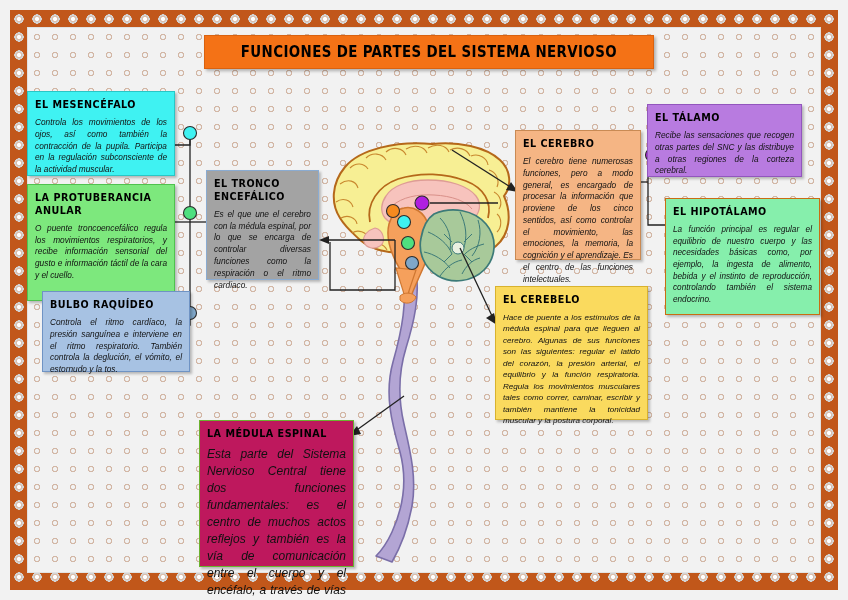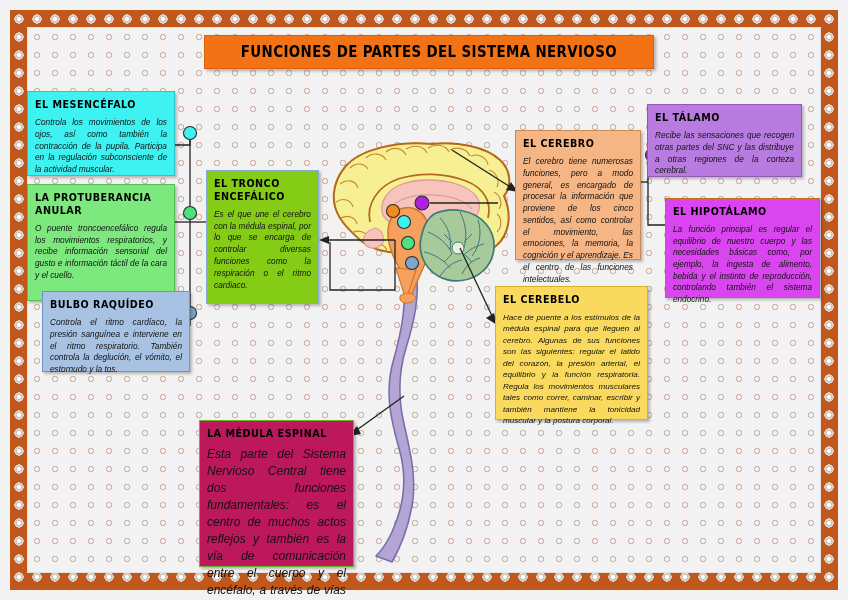--- a/index.html
+++ b/index.html
@@ -95,25 +95,25 @@
     line-height: 1.42;
     color: #111;
     text-align: justify;
     text-justify: inter-word;
   }
 
   
   #box-mesencefalo      { left: 27px;  top: 91px;  width: 148px; height: 85px;  background:#3ff2f2; border:1px solid #29c6c6; }
   #box-protuberancia    { left: 27px;  top: 184px; width: 148px; height: 117px;  background:#7de87d; border:1px solid #4fc24f; }
   #box-bulbo            { left: 42px;  top: 291px; width: 148px; height: 81px;  background:#a7c2e3; border:1px solid #6f93c4; }
-  #box-tronco           { left: 206px; top: 170px; width: 113px; height: 134px; background:#84cc16; border:1px solid #8aabd1; }
+  #box-tronco           { left: 206px; top: 170px; width: 113px; height: 110px; background:#a3a3a3; border:1px solid #8aabd1; }
   #box-cerebro          { left: 515px; top: 130px; width: 126px; height: 130px; background:#f5b584; border:1px solid #c98a54; }
   #box-cerebelo         { left: 495px; top: 286px; width: 153px; height: 134px; background:#fada5e; border:1px solid #d8b22e; }
   #box-talamo           { left: 647px; top: 104px; width: 155px; height: 73px;  background:#b87be0; border:1px solid #9256bd; }
-  #box-hipotalamo       { left: 665px; top: 198px; width: 155px; height: 100px;  background:#d946ef; border:1px solid #c96d12; }
+  #box-hipotalamo       { left: 665px; top: 198px; width: 155px; height: 117px;  background:#86efac; border:1px solid #c96d12; }
   #box-medula           { left: 199px; top: 420px; width: 155px; height: 147px; background:#be185d; border:1px solid #6bb22f; }
 
   #box-cerebro h3, #box-cerebro p { }
   #box-medula p { font-size: 12px; }
   #box-cerebelo p { font-size: 8.1px; }
   #box-hipotalamo p { font-size: 8.2px; }
 
   
   .svg-layer {
     position: absolute; left: 0; top: 0;

